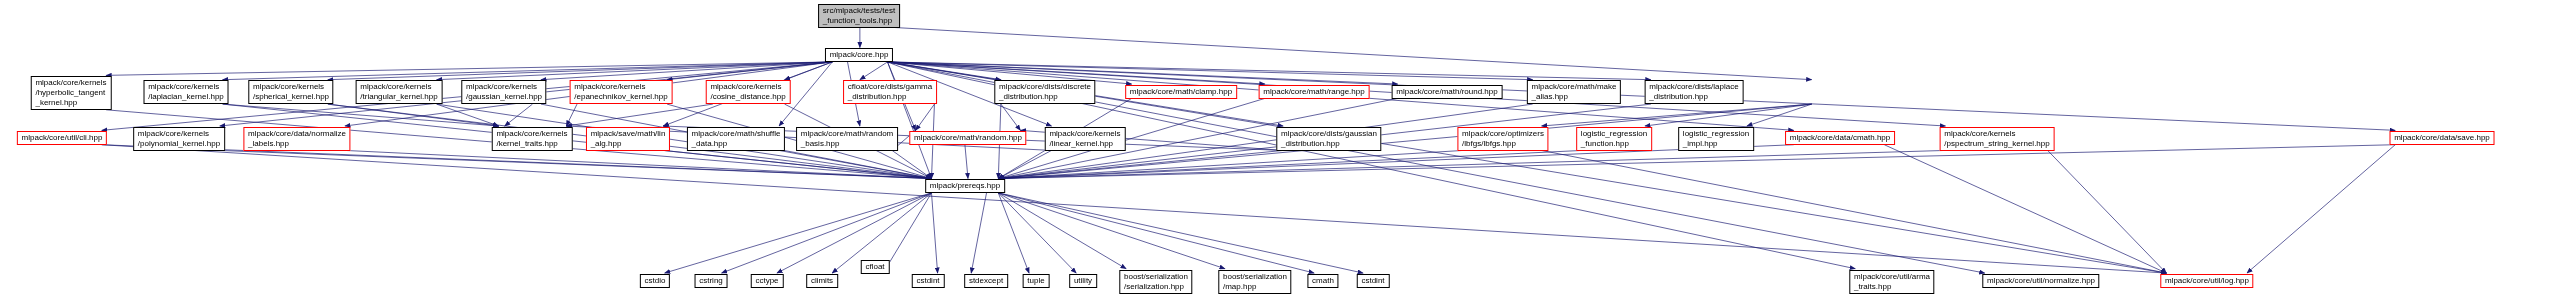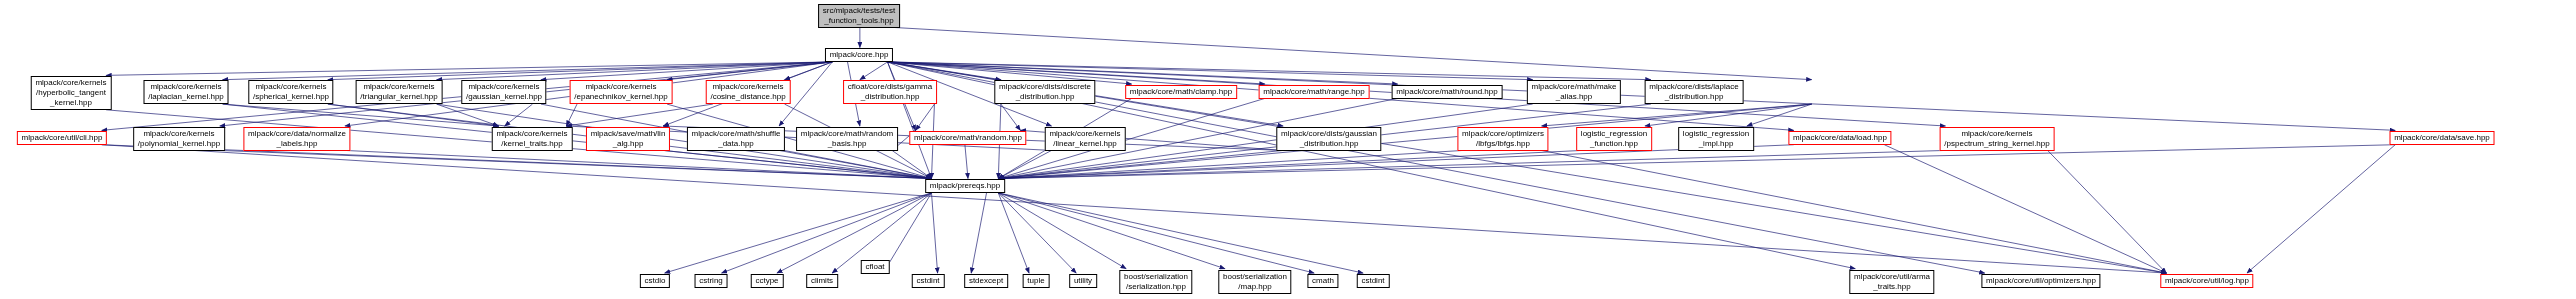--- a/index.html
+++ b/index.html
@@ -12,21 +12,20 @@
     overflow:hidden;
   }
   #edges { position:absolute; left:0; top:0; z-index:1; }
   .node {
     position:absolute;
     transform:translateX(-50%);
     background:#ffffff;
     border:0.6px solid #000000;
     color:#000000;
     padding:1.2px 3.7px;
-    text-align:center;
     white-space:pre;
     line-height:1.25;
     z-index:2;
     box-sizing:border-box;
   }
   .node.red  { border-color:#ff0000; }
   .node.main { background:#bfbfbf; }
 </style>
 </head>
 <body>
@@ -182,21 +181,21 @@
   <div class="node" style="left:1085px;top:127px">mlpack/core/kernels
 /linear_kernel.hpp</div>
   <div class="node" style="left:1329px;top:127px">mlpack/core/dists/gaussian
 _distribution.hpp</div>
   <div class="node red" style="left:1503px;top:127px">mlpack/core/optimizers
 /lbfgs/lbfgs.hpp</div>
   <div class="node red" style="left:1614px;top:127px">logistic_regression
 _function.hpp</div>
   <div class="node" style="left:1716px;top:127px">logistic_regression
 _impl.hpp</div>
-  <div class="node red" style="left:1840px;top:131px">mlpack/core/data/load.hpp</div>
+  <div class="node red" style="left:1840px;top:131px">mlpack/core/data/cmath.hpp</div>
   <div class="node red" style="left:1997px;top:127px">mlpack/core/kernels
 /pspectrum_string_kernel.hpp</div>
   <div class="node red" style="left:2442px;top:131px">mlpack/core/data/save.hpp</div>
 
   <div class="node" style="left:965px;top:179px">mlpack/prereqs.hpp</div>
 
   <div class="node" style="left:655px;top:274px">cstdio</div>
   <div class="node" style="left:711px;top:274px">cstring</div>
   <div class="node" style="left:767px;top:274px">cctype</div>
   <div class="node" style="left:822px;top:274px">climits</div>
@@ -206,16 +205,16 @@
   <div class="node" style="left:1036px;top:274px">tuple</div>
   <div class="node" style="left:1083px;top:274px">utility</div>
   <div class="node" style="left:1156px;top:270px">boost/serialization
 /serialization.hpp</div>
   <div class="node" style="left:1255px;top:270px">boost/serialization
 /map.hpp</div>
   <div class="node" style="left:1323px;top:274px">cmath</div>
   <div class="node" style="left:1373px;top:274px">cstdint</div>
   <div class="node" style="left:1892px;top:270px">mlpack/core/util/arma
 _traits.hpp</div>
-  <div class="node" style="left:2041px;top:274px">mlpack/core/util/optimizers.hpp</div>
+  <div class="node" style="left:2041px;top:274px">mlpack/core/util/normalize.hpp</div>
   <div class="node red" style="left:2207px;top:274px">mlpack/core/util/log.hpp</div>
 </div>
 
 
 </body></html>

